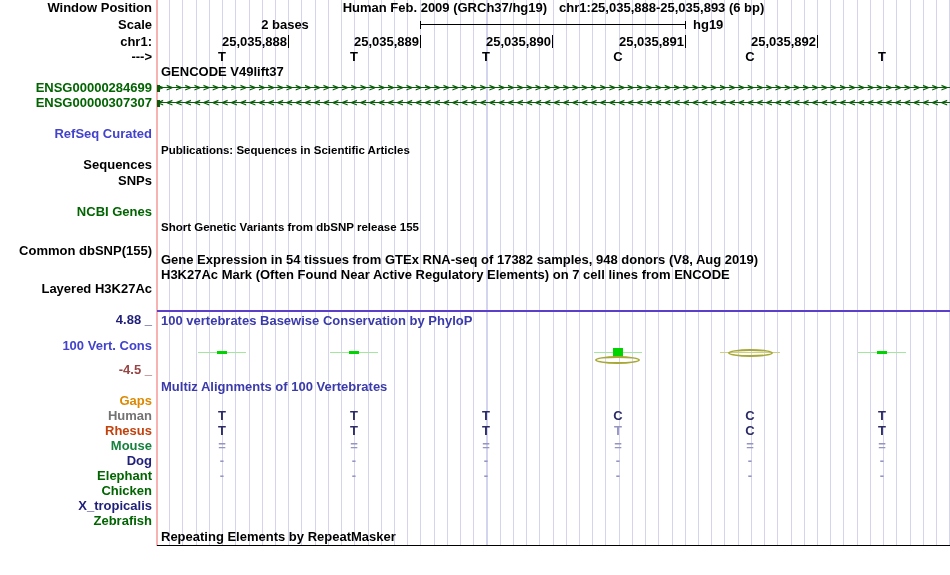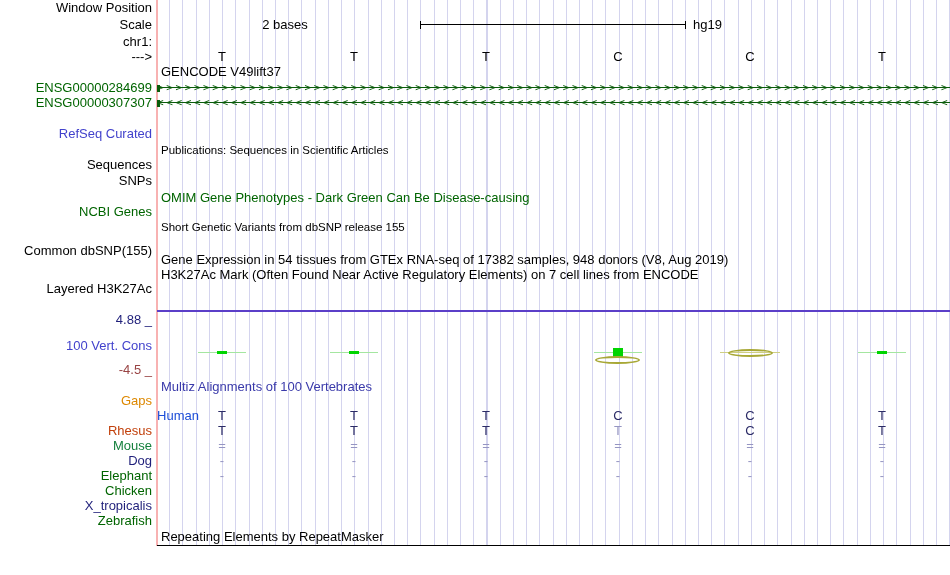--- a/index.html
+++ b/index.html
@@ -1,17 +1,17 @@
 <!DOCTYPE html>
 <html><head>
 <meta charset="utf-8">
 <style>
   html,body{margin:0;padding:0;background:#fff;}
   .canvas{position:relative;width:950px;height:546px;background:#fff;overflow:hidden;
-          font-family:"Liberation Sans",sans-serif;font-size:13px;color:#000;}
+          font-family:"Liberation Sans",sans-serif;font-size:13px;color:#000;font-weight:bold;}
   .grid{position:absolute;left:157px;right:0;top:0;bottom:0;
         background:repeating-linear-gradient(to right,transparent 0,transparent 12.2px,#d4d4ee 12.2px,#d4d4ee 13.22px);}
   .pinkline{position:absolute;left:156px;top:0;bottom:0;width:2px;background:#f8b2b2;}
   .lbl{position:absolute;left:0;width:152px;text-align:right;height:13px;line-height:13px;white-space:nowrap;}
   .ct{position:absolute;left:161px;right:0;text-align:left;height:13px;line-height:13px;white-space:nowrap;}
   .sm{font-size:11.5px;}
   .c-green{color:#006400;}
   .c-blue{color:#4242cc;}
   .c-title{color:#3a3aaa;}
   .c-navy{color:#1f1f7a;}
@@ -41,29 +41,40 @@
   .repeatbar{position:absolute;left:157px;right:0;top:545px;height:13px;background:#000;}
 </style>
 </head>
 <body>
 
 <div class="canvas">
   <div class="grid"></div>
   <div class="pinkline"></div>
 
   <div class="lbl" style="top:1px">Window Position</div>
+  <div class="hdr">
+    <span>Human Feb. 2009 (GRCh37/hg19)</span>
+    <span>chr1:25,035,888-25,035,893 (6 bp)</span>
+  </div>
 
   <div class="lbl" style="top:18px">Scale</div>
   <div class="scaletext">2 bases</div>
   <div class="scalebar">
       <i></i>
     </div>
   <div class="genometag">hg19</div>
 
   <div class="lbl" style="top:35px">chr1:</div>
+  <div id="ruler-ticks">
+      <div class="tick" style="left: 197px;">25,035,888</div>
+      <div class="tick" style="left: 329px;">25,035,889</div>
+      <div class="tick" style="left: 461px;">25,035,890</div>
+      <div class="tick" style="left: 594px;">25,035,891</div>
+      <div class="tick" style="left: 726px;">25,035,892</div>
+    </div>
 
   <div class="lbl" style="top:50px">---&gt;</div>
   <div id="base-row">
       <div class="base" style="left: 212px;">T</div>
       <div class="base" style="left: 344px;">T</div>
       <div class="base" style="left: 476px;">T</div>
       <div class="base" style="left: 608px;">C</div>
       <div class="base" style="left: 740px;">C</div>
       <div class="base" style="left: 872px;">T</div>
     </div>
@@ -77,52 +88,52 @@
       <div class="generow" style="top: 97px;">&lt;&lt;&lt;&lt;&lt;&lt;&lt;&lt;&lt;&lt;&lt;&lt;&lt;&lt;&lt;&lt;&lt;&lt;&lt;&lt;&lt;&lt;&lt;&lt;&lt;&lt;&lt;&lt;&lt;&lt;&lt;&lt;&lt;&lt;&lt;&lt;&lt;&lt;&lt;&lt;&lt;&lt;&lt;&lt;&lt;&lt;&lt;&lt;&lt;&lt;&lt;&lt;&lt;&lt;&lt;&lt;&lt;&lt;&lt;&lt;&lt;&lt;&lt;&lt;&lt;&lt;&lt;&lt;&lt;&lt;&lt;&lt;&lt;&lt;&lt;&lt;&lt;&lt;&lt;&lt;&lt;&lt;&lt;&lt;&lt;&lt;</div>
       <div class="genestart" style="top: 100px;"></div>
     </div>
 
   <div class="lbl c-blue" style="top:127px">RefSeq Curated</div>
 
   <div class="ct sm" style="top:144px">Publications: Sequences in Scientific Articles</div>
   <div class="lbl" style="top:158px">Sequences</div>
   <div class="lbl" style="top:174px">SNPs</div>
 
-  <div class="ct c-green" style="top:191px">OMIM Gene Phenotypes - Dark Green Can Be Disease-causing</div>
   <div class="lbl c-green" style="top:205px">NCBI Genes</div>
 
   <div class="ct sm" style="top:221px">Short Genetic Variants from dbSNP release 155</div>
   <div class="lbl" style="top:244px">Common dbSNP(155)</div>
 
   <div class="ct" style="top:253px">Gene Expression in 54 tissues from GTEx RNA-seq of 17382 samples, 948 donors (V8, Aug 2019)</div>
   <div class="ct" style="top:268px">H3K27Ac Mark (Often Found Near Active Regulatory Elements) on 7 cell lines from ENCODE</div>
   <div class="lbl" style="top:282px">Layered H3K27Ac</div>
 
   <div class="purpleline"></div>
   <div class="lbl c-navy" style="top:313px">4.88 _</div>
+  <div class="ct c-title" style="top:314px">100 vertebrates Basewise Conservation by PhyloP</div>
   <div class="lbl c-blue" style="top:339px">100 Vert. Cons</div>
   <div class="lbl c-maroon" style="top:363px">-4.5 _</div>
   <div id="cons-marks">
       <div class="consline" style="left: 198px;"></div>
       <div class="consdash" style="left: 217px;"></div>
       <div class="consline" style="left: 330px;"></div>
       <div class="consdash" style="left: 349px;"></div>
       <div class="consline" style="left: 594px;"></div>
       <div class="conssq" style="left: 613px;"></div>
       <div class="consellipse" style="left: 595px; top: 356px;"></div>
       <div class="consline olive" style="left: 720px; width: 60px;"></div>
       <div class="consellipse" style="left: 728px; top: 349px;"></div>
       <div class="consline" style="left: 858px;"></div>
       <div class="consdash" style="left: 877px;"></div>
     </div>
 
   <div class="ct c-title" style="top:380px">Multiz Alignments of 100 Vertebrates</div>
   <div id="multiz">
       <div class="lbl" style="top: 394px; color: rgb(221, 136, 0);">Gaps</div>
-      <div class="lbl" style="top: 409px; color: #1d4ed8; margin-left: 47px;">Human</div>
+      <div class="lbl" style="top: 409px; color: #737373;">Human</div>
       <div class="mcell" style="top: 409px; left: 212px; color: rgb(43, 43, 102);">T</div>
       <div class="mcell" style="top: 409px; left: 344px; color: rgb(43, 43, 102);">T</div>
       <div class="mcell" style="top: 409px; left: 476px; color: rgb(43, 43, 102);">T</div>
       <div class="mcell" style="top: 409px; left: 608px; color: rgb(43, 43, 102);">C</div>
       <div class="mcell" style="top: 409px; left: 740px; color: rgb(43, 43, 102);">C</div>
       <div class="mcell" style="top: 409px; left: 872px; color: rgb(43, 43, 102);">T</div>
       <div class="lbl" style="top: 424px; color: #c2410c;">Rhesus</div>
       <div class="mcell" style="top: 424px; left: 212px; color: rgb(43, 43, 102);">T</div>
       <div class="mcell" style="top: 424px; left: 344px; color: rgb(43, 43, 102);">T</div>
       <div class="mcell" style="top: 424px; left: 476px; color: rgb(43, 43, 102);">T</div>

